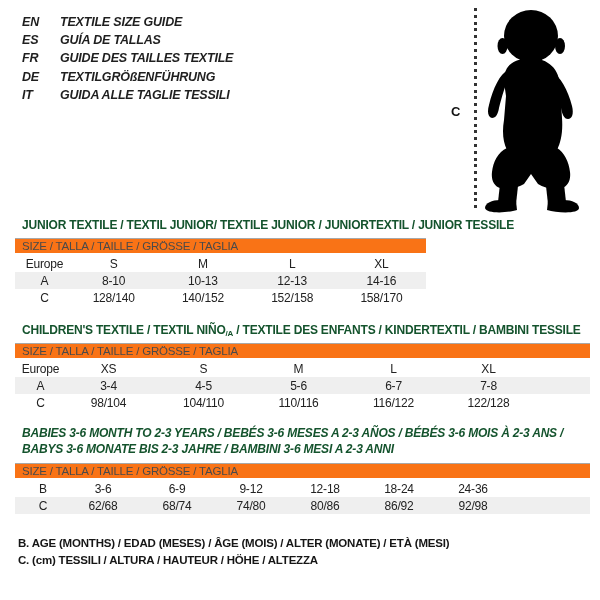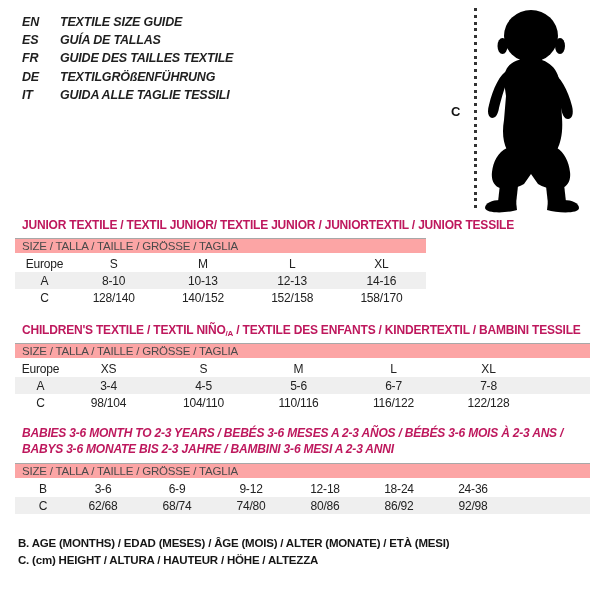--- a/index.html
+++ b/index.html
@@ -12,27 +12,27 @@
   .lang-row{display:flex;height:18.2px;line-height:18.2px;}
   .lang-code{width:38px;}
   
   .dash-line{
     position:absolute;left:474px;top:8px;width:2.6px;height:204px;
     background:repeating-linear-gradient(to bottom,#333 0 3px,transparent 3px 6.8px);
   }
   .c-marker{position:absolute;left:451px;top:104px;font-size:13px;font-weight:bold;color:#111;}
   .baby-svg{position:absolute;left:480px;top:8px;}
   
-  .sec-title{position:absolute;left:22px;font-size:12px;font-weight:bold;letter-spacing:-0.2px;color:#be185d;white-space:nowrap;}
+  .sec-title{position:absolute;left:22px;font-size:12px;font-weight:bold;letter-spacing:-0.2px;color:#14532d;white-space:nowrap;}
   .sec-title .subscr{font-size:8px;vertical-align:-2px;}
   .sec-title.twoline{line-height:16px;font-style:italic;}
   
   table.size-table{position:absolute;left:15px;border-collapse:collapse;table-layout:fixed;font-size:12px;letter-spacing:-0.2px;}
   table.size-table th.bar{
-    background:#fca5a5;border-top:1px solid #a8a8a8;border-bottom:2px solid #fff;
+    background:#f97316;border-top:1px solid #a8a8a8;border-bottom:2px solid #fff;
     height:14px;font-weight:normal;color:#4a4a4a;text-align:left;padding:0 0 0 7px;
     font-size:11.5px;white-space:nowrap;overflow:hidden;
   }
   table.size-table td{height:17px;padding:0;text-align:center;color:#222;white-space:nowrap;}
   table.size-table td.lbl{text-align:center;padding-left:5px;}
   table.size-table tr.alt td{background:#efefef;}
   
   .footnotes{position:absolute;left:18px;top:535px;font-size:11.5px;font-weight:bold;letter-spacing:-0.2px;line-height:17.2px;color:#161616;white-space:nowrap;}
 </style>
 </head>
@@ -219,16 +219,16 @@
         <td>80/86</td>
         <td>86/92</td>
         <td>92/98</td>
         <td></td>
       </tr>
     </tbody>
   </table>
 
   <div class="footnotes">
     <div>B. AGE (MONTHS) / EDAD (MESES) / ÂGE (MOIS) / ALTER (MONATE) / ETÀ (MESI)</div>
-    <div>C. (cm) HEIGHT / ALTURA / HAUTEUR / HÖHE / ALTEZZA</div>
+    <div>C. (cm) TESSILI / ALTURA / HAUTEUR / HÖHE / ALTEZZA</div>
   </div>
 
 </div>
 
 </body></html>

